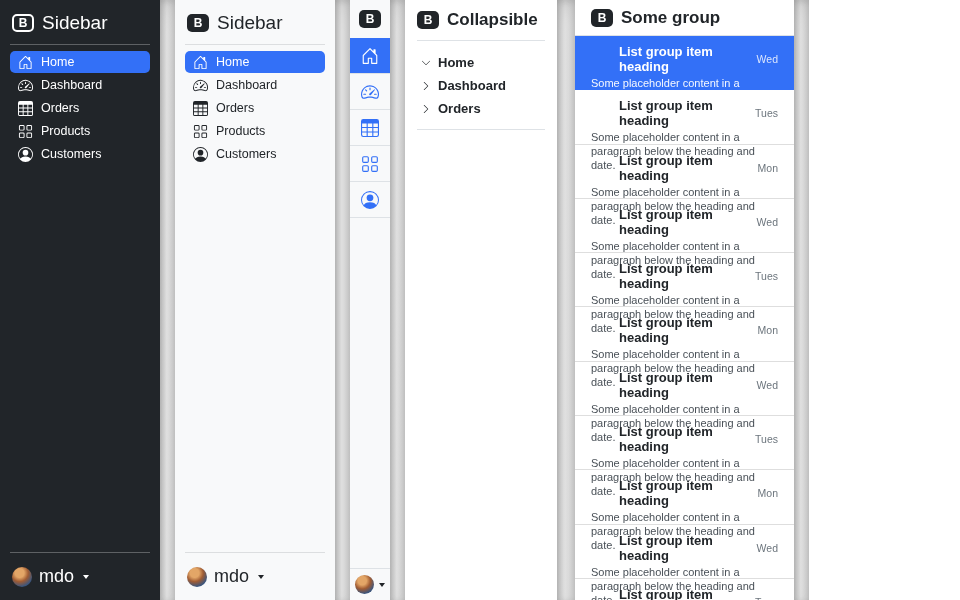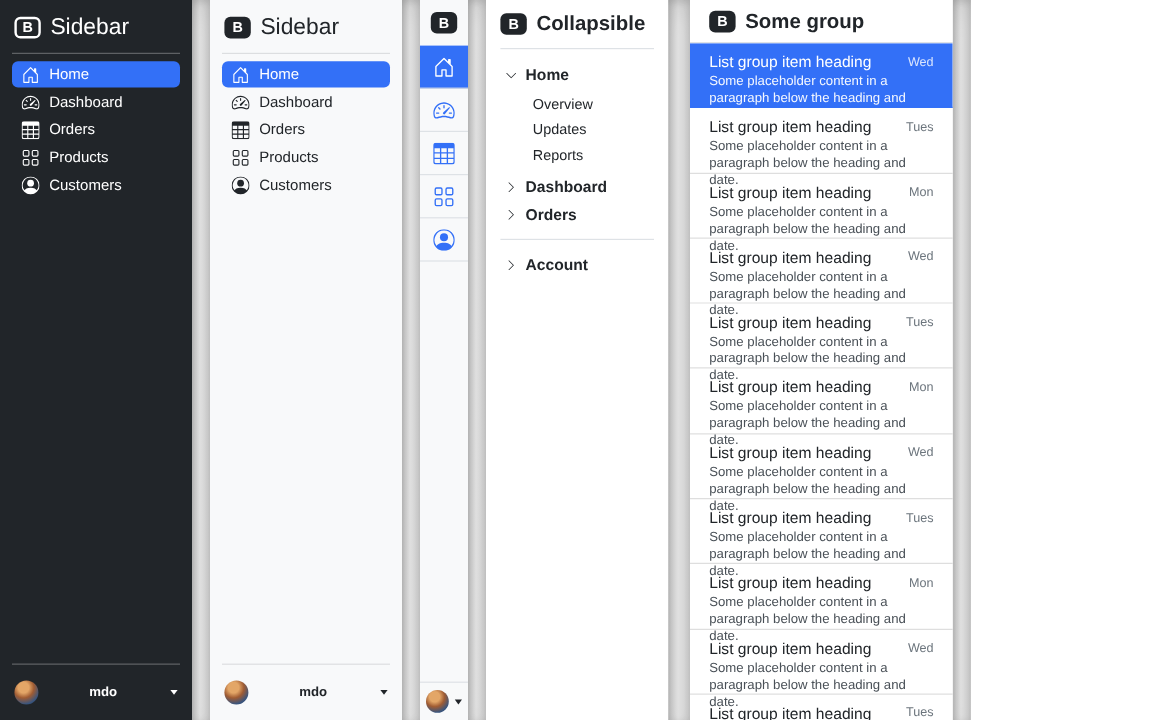--- a/index.html
+++ b/index.html
@@ -40,21 +40,21 @@
   .navlist { display: flex; flex-direction: column; gap: 1px; }
   .nav-item {
     display: flex; align-items: center; gap: 8px; height: 22px; padding: 0 8px;
     border-radius: 5px; font-size: 12.5px;
   }
   .nav-item.active { background: var(--accent,#3370f7); color: #fff; }
   .nicon { display: flex; width: 15px; height: 15px; flex: 0 0 auto; }
   .nicon svg { width: 15px; height: 15px; }
 
   .foot { margin-top: auto; }
-  .user { display: flex; align-items: center; gap: 7px; padding: 7px 2px 3px; font-size: 11px; font-weight: 700; justify-content: space-between; }
+  .user { display: flex; align-items: center; gap: 7px; padding: 7px 2px 3px; font-size: 18px; font-weight: 400; }
   .avatar {
     width: 20px; height: 20px; border-radius: 50%; flex: 0 0 auto;
     background: radial-gradient(circle at 38% 30%, #e3a667 0 24%, #a05c33 46%, #39557e 74%, #1c2a45 100%);
   }
   .caret {
     width: 0; height: 0; border-left: 3.5px solid transparent; border-right: 3.5px solid transparent;
     border-top: 4px solid currentColor; margin-left: 2px;
   }
 
   
@@ -85,21 +85,21 @@
   .crule { border: 0; border-top: 1px solid #dee2e6; margin: 9px 0; }
 
   
   .lg { width: 219px; background: #fff; }
   .lg-head { display: flex; align-items: center; gap: 8px; padding: 0 16px; height: 36px;
     border-bottom: 1px solid #dee2e6; flex: 0 0 auto; }
   .lg-title { font-size: 17px; font-weight: 600; }
   .lg-scroll { flex: 1 1 auto; overflow: hidden; }
   .lg-item { display: block; height: 54.3px; padding: 8px 16px; border-bottom: 1px solid rgba(0,0,0,.13); }
   .lg-row { display: flex; justify-content: space-between; align-items: center; }
-  .lg-h { font-size: 13px; font-weight: 400; color: #212529; }
+  .lg-h { font-size: 13px; font-weight: 700; color: #212529; margin-left: 28px; }
   .lg-day { font-size: 10.5px; color: #6c757d; }
   .lg-body { font-size: 11px; line-height: 1.27; color: #495057; margin-top: 3px; width: 89%; }
   .lg-item.active { background: var(--accent,#3370f7); border-color: var(--accent,#3370f7); }
   .lg-item.active .lg-h { color: #fff; }
   .lg-item.active .lg-day { color: rgba(255,255,255,.82); }
   .lg-item.active .lg-body { color: rgba(255,255,255,.95); }
 </style>
 </head>
 <body>
 
@@ -287,53 +287,38 @@
   </a>
   <div id="tree-main">
       <a class="tree-btn">
         <span class="chev expanded">
           <svg viewBox="0 0 16 16" fill="currentColor">
             <path fill-rule="evenodd" d="M4.646 1.646a.5.5 0 0 1 .708 0l6 6a.5.5 0 0 1 0 .708l-6 6a.5.5 0 0 1-.708-.708L10.293 8 4.646 2.354a.5.5 0 0 1 0-.708z"></path>
           </svg>
         </span>
         <span class="tree-label">Home</span>
       </a>
-      <div class="tree-children">
-        <a class="tree-child">Overview</a>
-        <a class="tree-child">Updates</a>
-        <a class="tree-child">Reports</a>
-      </div>
       <a class="tree-btn">
         <span class="chev">
           <svg viewBox="0 0 16 16" fill="currentColor">
             <path fill-rule="evenodd" d="M4.646 1.646a.5.5 0 0 1 .708 0l6 6a.5.5 0 0 1 0 .708l-6 6a.5.5 0 0 1-.708-.708L10.293 8 4.646 2.354a.5.5 0 0 1 0-.708z"></path>
           </svg>
         </span>
         <span class="tree-label">Dashboard</span>
       </a>
       <a class="tree-btn">
         <span class="chev">
           <svg viewBox="0 0 16 16" fill="currentColor">
             <path fill-rule="evenodd" d="M4.646 1.646a.5.5 0 0 1 .708 0l6 6a.5.5 0 0 1 0 .708l-6 6a.5.5 0 0 1-.708-.708L10.293 8 4.646 2.354a.5.5 0 0 1 0-.708z"></path>
           </svg>
         </span>
         <span class="tree-label">Orders</span>
       </a>
     </div>
   <hr class="crule">
-  <div id="tree-footer">
-      <a class="tree-btn">
-        <span class="chev">
-          <svg viewBox="0 0 16 16" fill="currentColor">
-            <path fill-rule="evenodd" d="M4.646 1.646a.5.5 0 0 1 .708 0l6 6a.5.5 0 0 1 0 .708l-6 6a.5.5 0 0 1-.708-.708L10.293 8 4.646 2.354a.5.5 0 0 1 0-.708z"></path>
-          </svg>
-        </span>
-        <span class="tree-label">Account</span>
-      </a>
-    </div>
 </aside>
 
 <div class="vdivider wide"></div>
 
 <section class="sb lg">
   <a class="lg-head">
     <span class="blogo">B</span>
     <span class="lg-title">Some group</span>
   </a>
   <div class="lg-scroll" id="lg-items">

